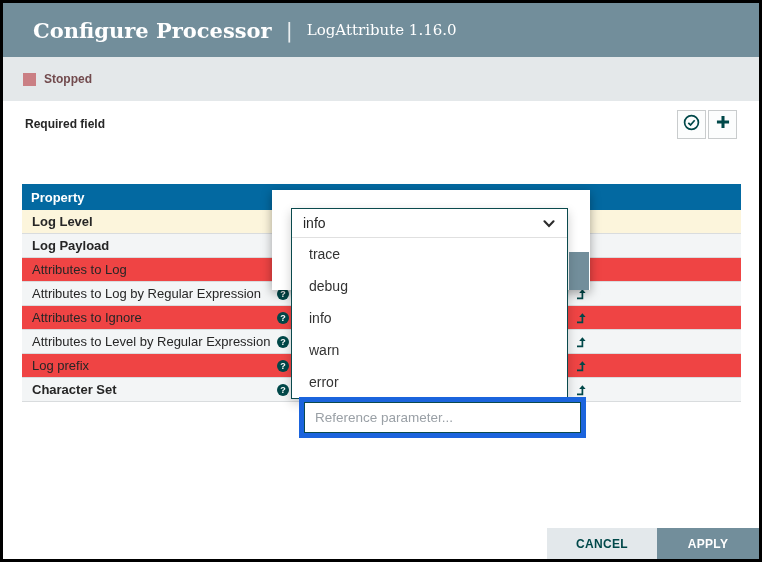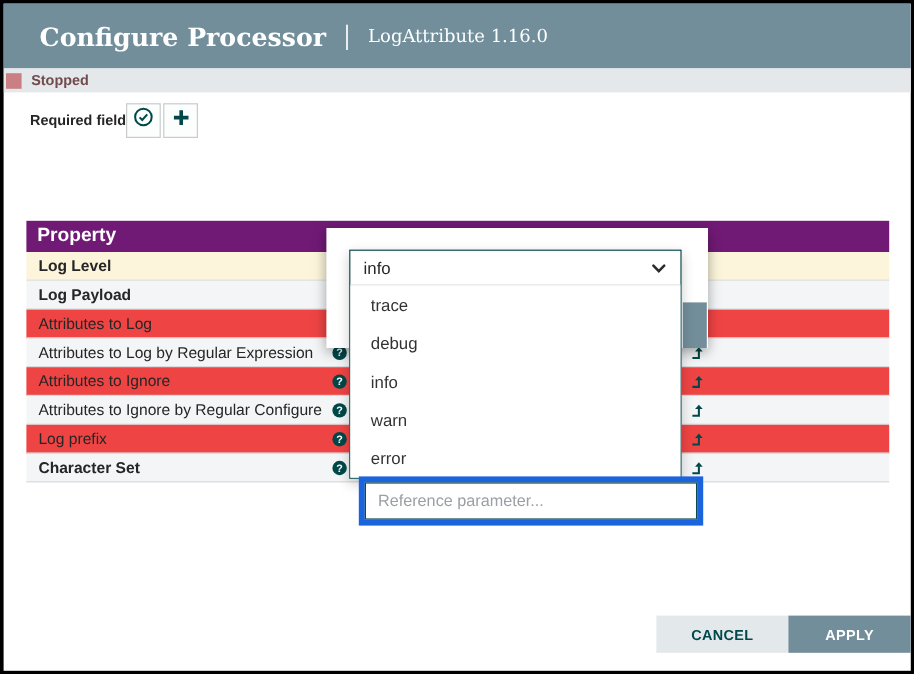--- a/index.html
+++ b/index.html
@@ -11,44 +11,44 @@
 
   
   .header { height:54px; background:#728e9b; display:flex; align-items:center;
             padding-left:30px; color:#fff; }
   .title { font-family:"DejaVu Serif",serif; font-weight:700; font-size:21px; }
   .sep   { font-family:"DejaVu Serif",serif; font-weight:300; font-size:21px;
            margin:0 14px; opacity:.85; }
   .subtitle { font-family:"DejaVu Serif",serif; font-size:15px; }
 
   
-  .statusbar { height:20px; background:#e4e8ea; display:flex; align-items:center;
-               padding-left:2px; }
+  .statusbar { height:44px; background:#e4e8ea; display:flex; align-items:center;
+               padding-left:20px; }
   .stop-sq { width:13px; height:13px; background:#ca7f84; margin-right:8px; }
   .status-label { font-size:12px; font-weight:700; color:#714a4d; }
 
   
   .tabs { display:flex; gap:3px; margin:17px 0 0 22px; align-items:flex-end; height:33px; }
   .tab { height:30px; padding:0 23px; display:flex; align-items:center;
          background:#e7ebed; border:1px solid #c4ced3; color:#004849;
          font-size:11px; font-weight:700; letter-spacing:.3px; cursor:pointer; }
   .tab.active { background:#fff; border:1px solid #004849; border-bottom:none;
                 height:33px; margin-bottom:-2px; position:relative; z-index:2; }
 
   
   .required-row { margin:8px 22px 16px 22px; height:30px; display:flex;
-                  align-items:center; }
+                  align-items:center; justify-content:space-between; }
   .required-label { font-size:12px; font-weight:700; color:#262626; }
   .icon-btns { display:flex; gap:2px; }
   .icon-btn { width:29px; height:29px; border:1px solid #c9cccd; background:#fcfdfd;
               display:flex; align-items:center; justify-content:center; cursor:pointer; }
 
   
   .ptable { position:absolute; left:19px; top:181px; width:719px; }
-  .thead { height:26px; background:#701a75; color:#fff; font-size:16px; font-weight:700;
+  .thead { height:26px; background:#0369a1; color:#fff; font-size:13px; font-weight:700;
            display:flex; align-items:center; padding-left:9px; }
   .prow { height:24px; position:relative; display:flex; align-items:center;
           border-bottom:1px solid #d9dcde; background:#ef4444; font-size:13px;
           color:#262626; cursor:pointer; }
   .prow.alt { background:#f3f5f6; }
   .prow.sel { background:#fcf5dc; }
   .prow.req .pname { font-weight:700; }
   .pname { padding-left:10px; white-space:nowrap; }
   .help { position:absolute; left:255px; top:6px; width:12px; height:12px;
           border-radius:50%; background:#004849; color:#fff; font-size:9px;
@@ -73,21 +73,21 @@
   
   .ref-ring { position:absolute; left:296px; top:394px; width:287px; height:41px;
               background:#1b64dd; z-index:7; display:flex; align-items:center;
               justify-content:center; }
   .ref-input { width:277px; height:31px; border:1px solid #0a4a4d; padding-left:10px;
                font-size:13.5px; color:#262626; outline:none;
                font-family:"Liberation Sans",sans-serif; }
   .ref-input::placeholder { color:#9aa0a6; }
 
   
-  .footer { position:absolute; right:0; bottom:15px; display:flex; z-index:4; }
+  .footer { position:absolute; right:0; bottom:0; display:flex; z-index:4; }
   .btn { height:31px; display:flex; align-items:center; justify-content:center;
          font-size:12px; font-weight:700; letter-spacing:.3px; cursor:pointer; }
   .btn.cancel { width:110px; background:#e3e8eb; color:#004849; }
   .btn.apply  { width:102px; background:#728e9b; color:#fff; }
 </style>
 </head>
 <body>
 
 <div class="dialog">
 
@@ -161,21 +161,21 @@
         </div>
         <div class="prow">
           <div class="pname">Attributes to Ignore</div>
           <span class="help">?</span>
           <span class="goto"><svg width="12" height="12" viewBox="0 0 12 12">
               <path d="M2 10.4 H7.4 V4.6" fill="none" stroke="#004849" stroke-width="1.7"></path>
               <path d="M4.2 4.9 L7.4 1.3 L10.6 4.9 Z" fill="#004849"></path>
             </svg></span>
         </div>
         <div class="prow alt">
-          <div class="pname">Attributes to Ignore by Regular Configure</div>
+          <div class="pname">Attributes to Level by Regular Expression</div>
           <span class="help">?</span>
           <span class="goto"><svg width="12" height="12" viewBox="0 0 12 12">
               <path d="M2 10.4 H7.4 V4.6" fill="none" stroke="#004849" stroke-width="1.7"></path>
               <path d="M4.2 4.9 L7.4 1.3 L10.6 4.9 Z" fill="#004849"></path>
             </svg></span>
         </div>
         <div class="prow">
           <div class="pname">Log prefix</div>
           <span class="help">?</span>
           <span class="goto"><svg width="12" height="12" viewBox="0 0 12 12">

